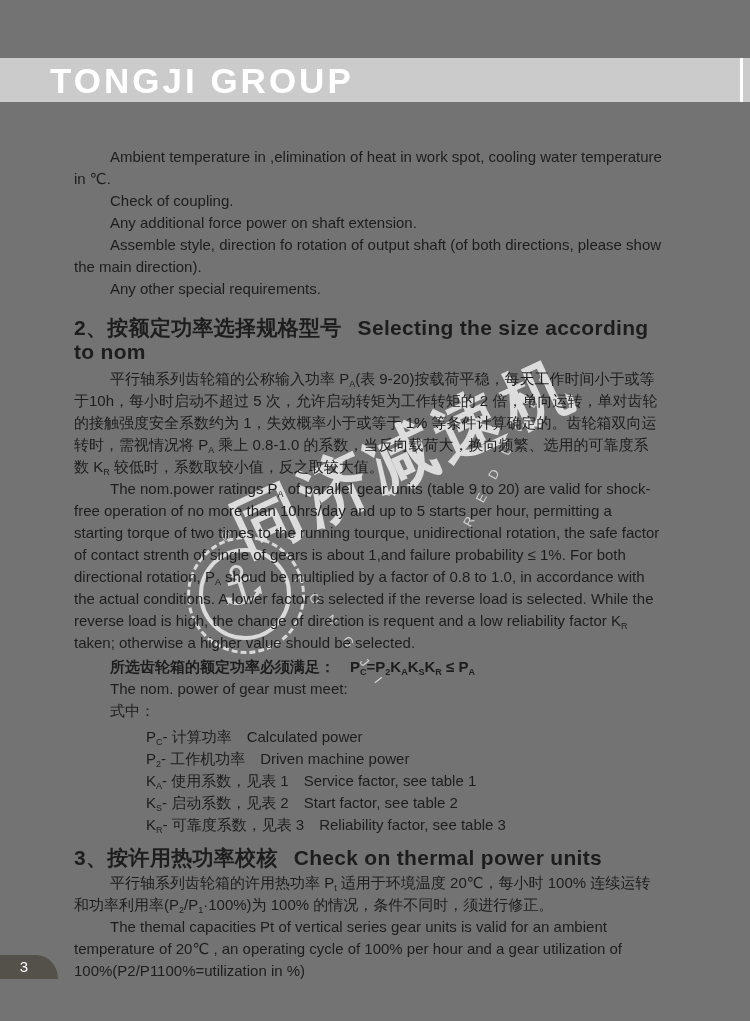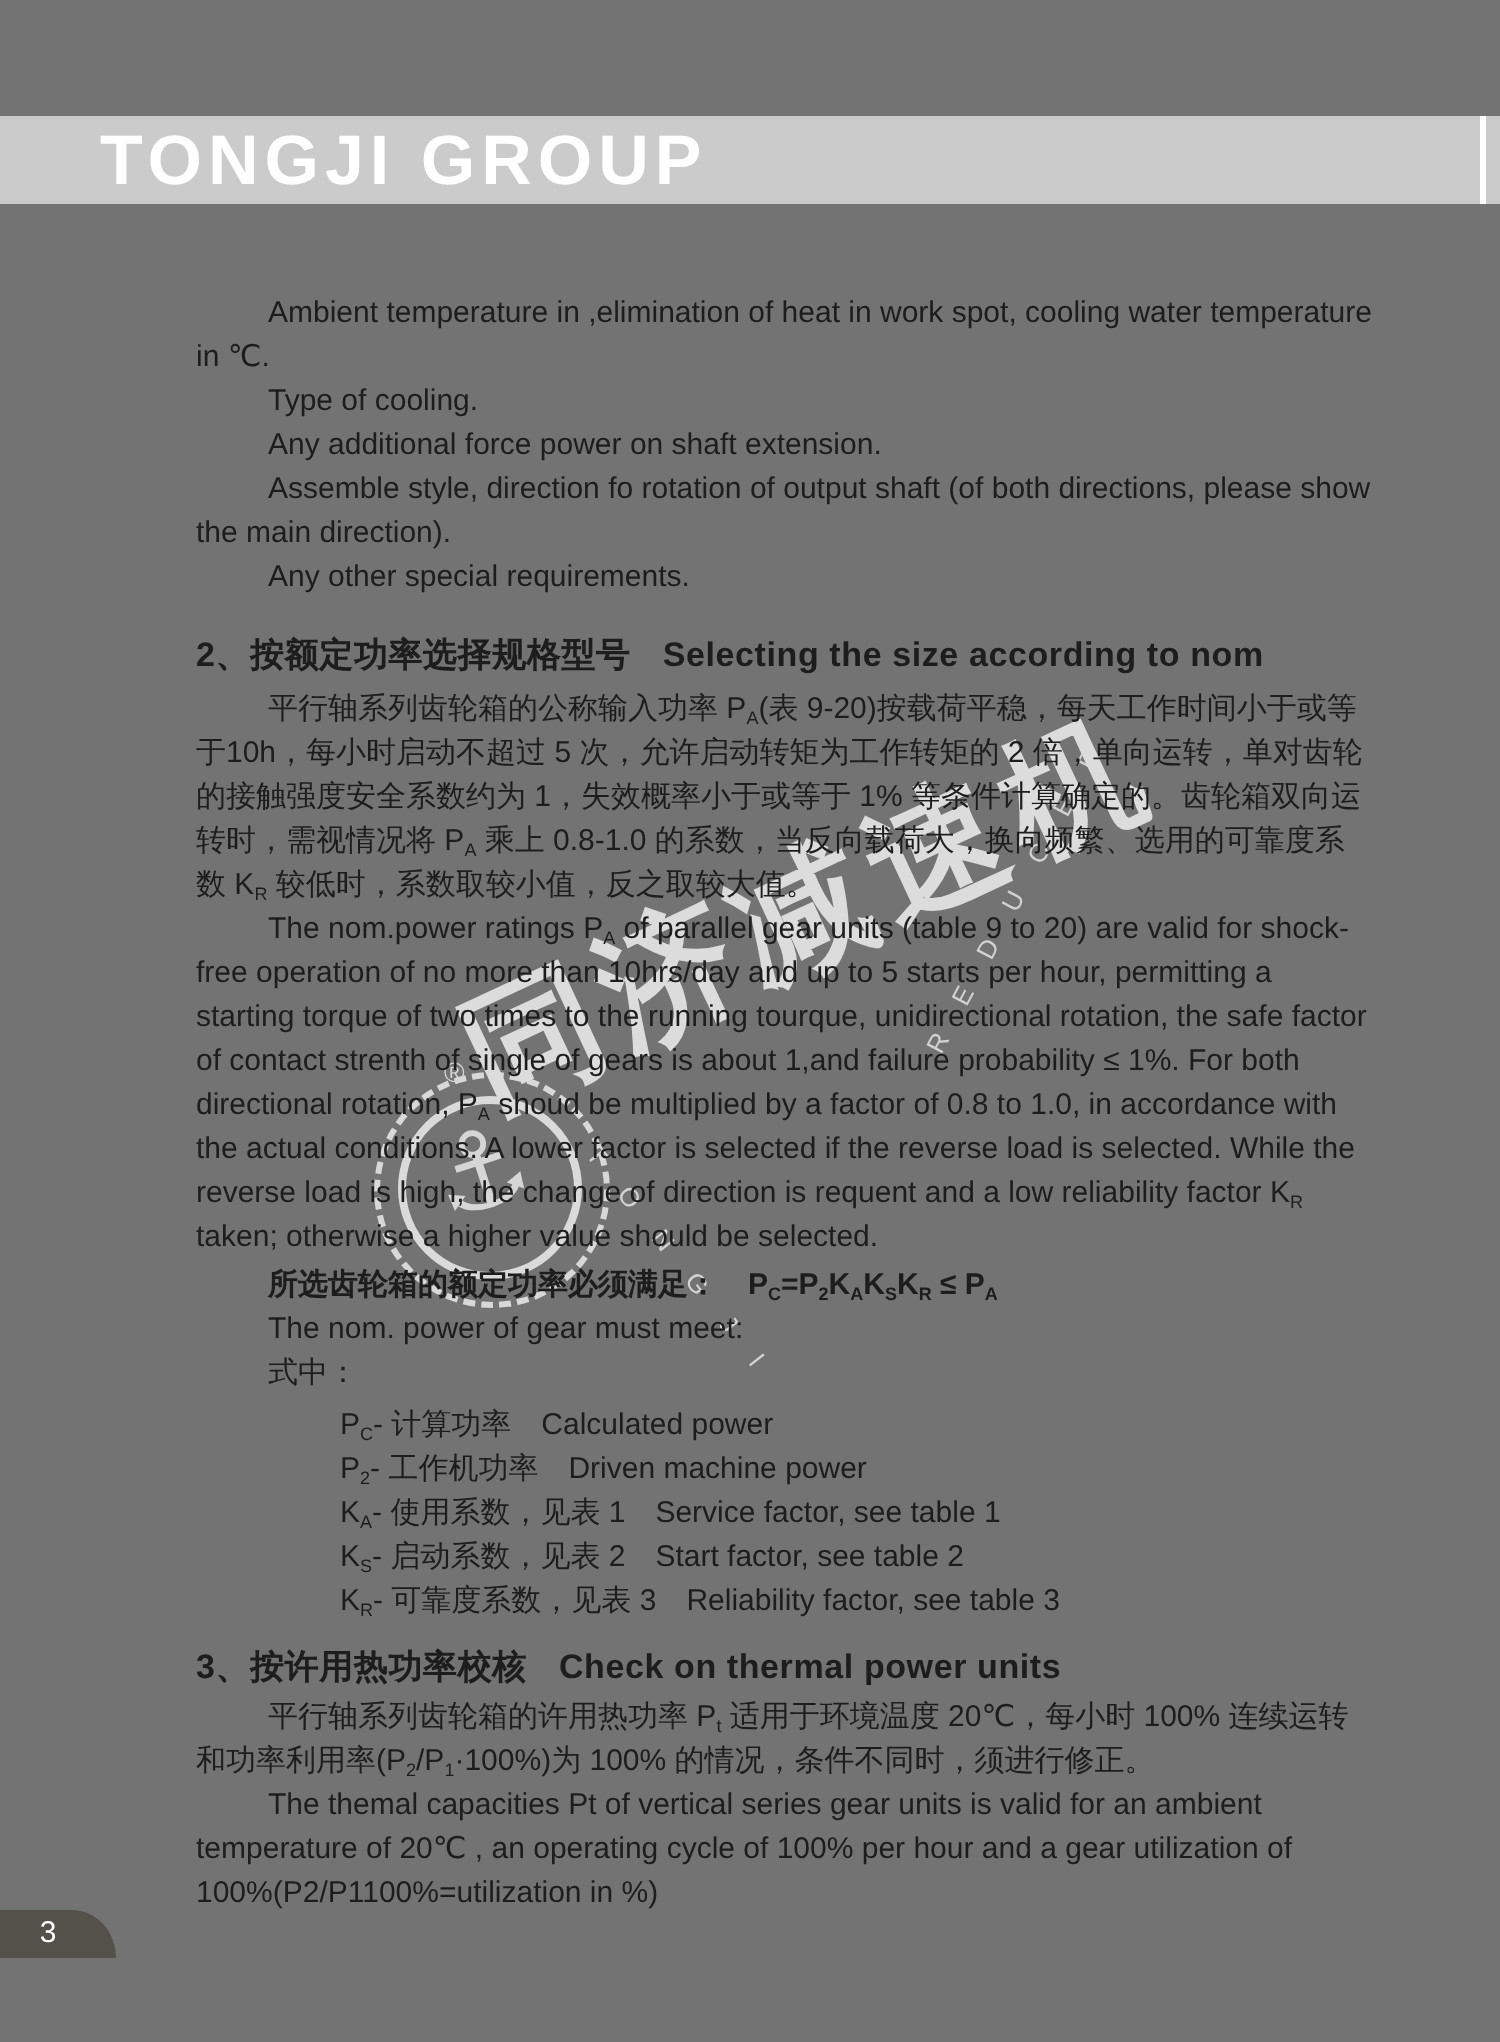--- a/index.html
+++ b/index.html
@@ -25,25 +25,25 @@
   .wm-reg{position:absolute;left:222px;top:528px;font-size:14px;color:#d4d4d4;}
   .wm-latin{position:absolute;font-size:13px;letter-spacing:7px;color:#d2d2d2;white-space:nowrap;}
   .wm-latin-top{left:302px;top:570px;transform:rotate(52deg);transform-origin:0 0;}
   .wm-latin-bottom{left:460px;top:522px;transform:rotate(-62deg);transform-origin:0 0;}
   .wm-cn{
     position:absolute;left:252px;top:492px;font-size:68px;line-height:76px;font-weight:bold;
     letter-spacing:6px;white-space:nowrap;color:#dcdcdc;
     transform:rotate(-25deg);transform-origin:0 100%;
   }
   
-  .content{position:absolute;left:98px;top:146px;width:588px;font-size:15px;line-height:22px;}
+  .content{position:absolute;left:74px;top:146px;width:588px;font-size:15px;line-height:22px;}
   .content p{margin:0;}
   .indent{text-indent:36px;}
   sub{font-size:9px;line-height:0;vertical-align:-3px;}
-  .sec-h{font-size:17px;font-weight:bold;margin:16px 0 4px 0;line-height:24px;letter-spacing:0.3px;}
+  .sec-h{font-size:21px;font-weight:bold;margin:16px 0 4px 0;line-height:24px;letter-spacing:0.3px;}
   .sec-h .h-en{margin-left:16px;font-weight:bold;}
   .sec-h3{margin-top:10px;margin-bottom:2px;}
   .formula-line{margin-top:2px !important;font-weight:bold;}
   .defs{list-style:none;margin:4px 0 0 0;padding:0 0 0 72px;}
   .defs li{line-height:22px;}
   
   .page-tab{
     position:absolute;left:0;top:955px;width:58px;height:24px;background:#54504a;
     border-top-right-radius:22px 24px;color:#ffffff;font-size:15px;line-height:24px;
     text-align:center;
@@ -67,21 +67,21 @@
     <div class="wm-reg">®</div>
     <div class="wm-latin wm-latin-top">T O N G J I</div>
     <div class="wm-latin wm-latin-bottom">R E D U C E R</div>
     <div class="wm-cn">同济减速机</div>
   </div>
 
   <main class="content">
 
     <section>
       <p class="indent">Ambient temperature in ,elimination of heat in work spot, cooling water temperature in ℃.</p>
-      <p class="indent">Type of cooling.</p>
+      <p class="indent">Check of coupling.</p>
       <p class="indent">Any additional force power on shaft extension.</p>
       <p class="indent">Assemble style, direction fo rotation of output shaft (of both directions, please show the main direction).</p>
       <p class="indent">Any other special requirements.</p>
     </section>
 
     <section>
       <h2 class="sec-h"><span>2、</span><span>按额定功率选择规格型号</span><span class="h-en">Selecting the size according to nom</span></h2>
       <p class="indent">平行轴系列齿轮箱的公称输入功率 P<sub>A</sub>(表 9-20)按载荷平稳，每天工作时间小于或等于10h，每小时启动不超过 5 次，允许启动转矩为工作转矩的 2 倍，单向运转，单对齿轮的接触强度安全系数约为 1，失效概率小于或等于 1% 等条件计算确定的。齿轮箱双向运转时，需视情况将 P<sub>A</sub> 乘上 0.8-1.0 的系数，当反向载荷大，换向频繁、选用的可靠度系数 K<sub>R</sub> 较低时，系数取较小值，反之取较大值。</p>
       <p class="indent">The nom.power ratings P<sub>A</sub> of parallel gear units (table 9 to 20) are valid for shock-free operation of no more than 10hrs/day and up to 5 starts per hour, permitting a starting torque of two times to the running tourque, unidirectional rotation, the safe factor of contact strenth of single of gears is about 1,and failure probability ≤ 1%. For both directional rotation, P<sub>A</sub> shoud be multiplied by a factor of 0.8 to 1.0, in accordance with the actual conditions. A lower factor is selected if the reverse load is selected. While the reverse load is high, the change of direction is requent and a low reliability factor K<sub>R</sub> taken; otherwise a higher value should be selected.</p>
       <p class="indent formula-line">所选齿轮箱的额定功率必须满足：　P<sub>C</sub>=P<sub>2</sub>K<sub>A</sub>K<sub>S</sub>K<sub>R</sub> ≤ P<sub>A</sub></p>

